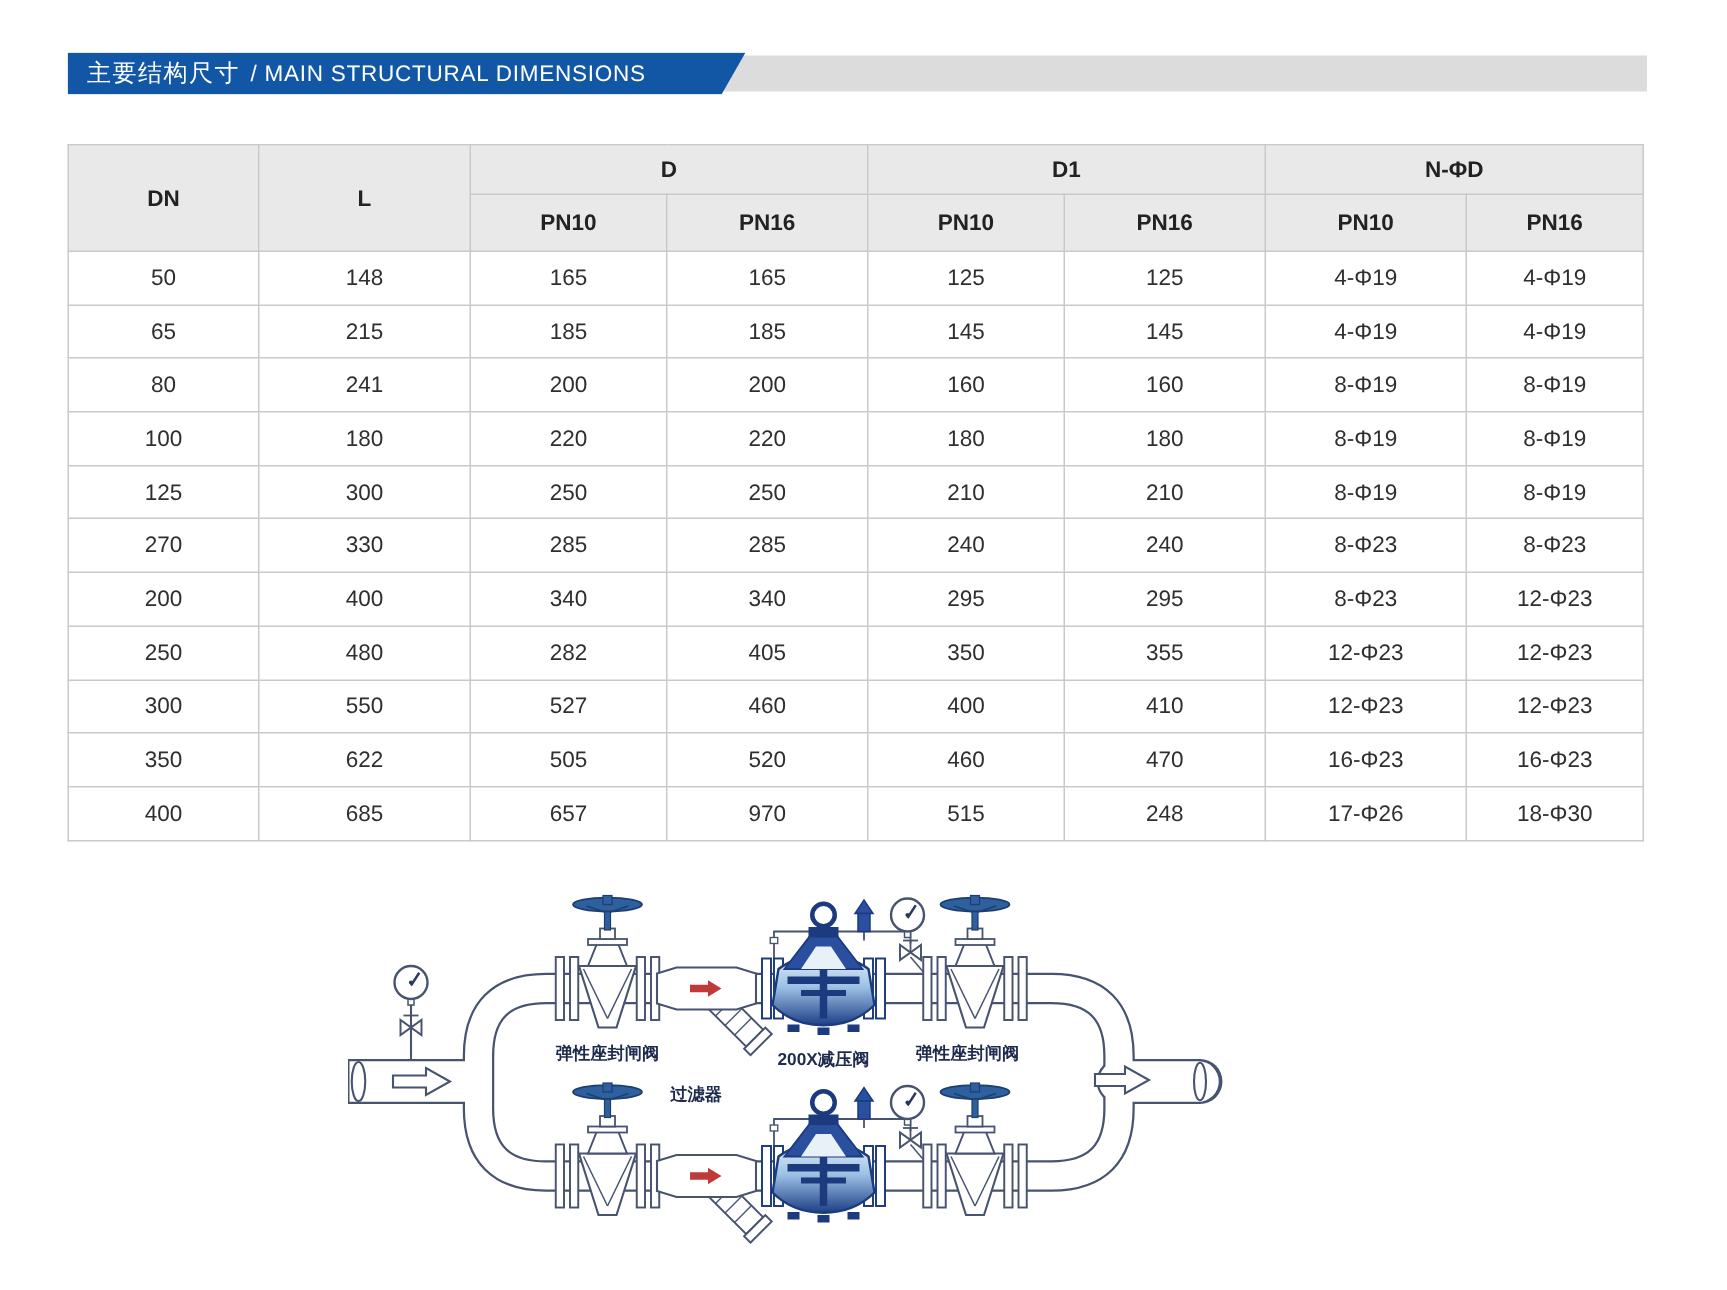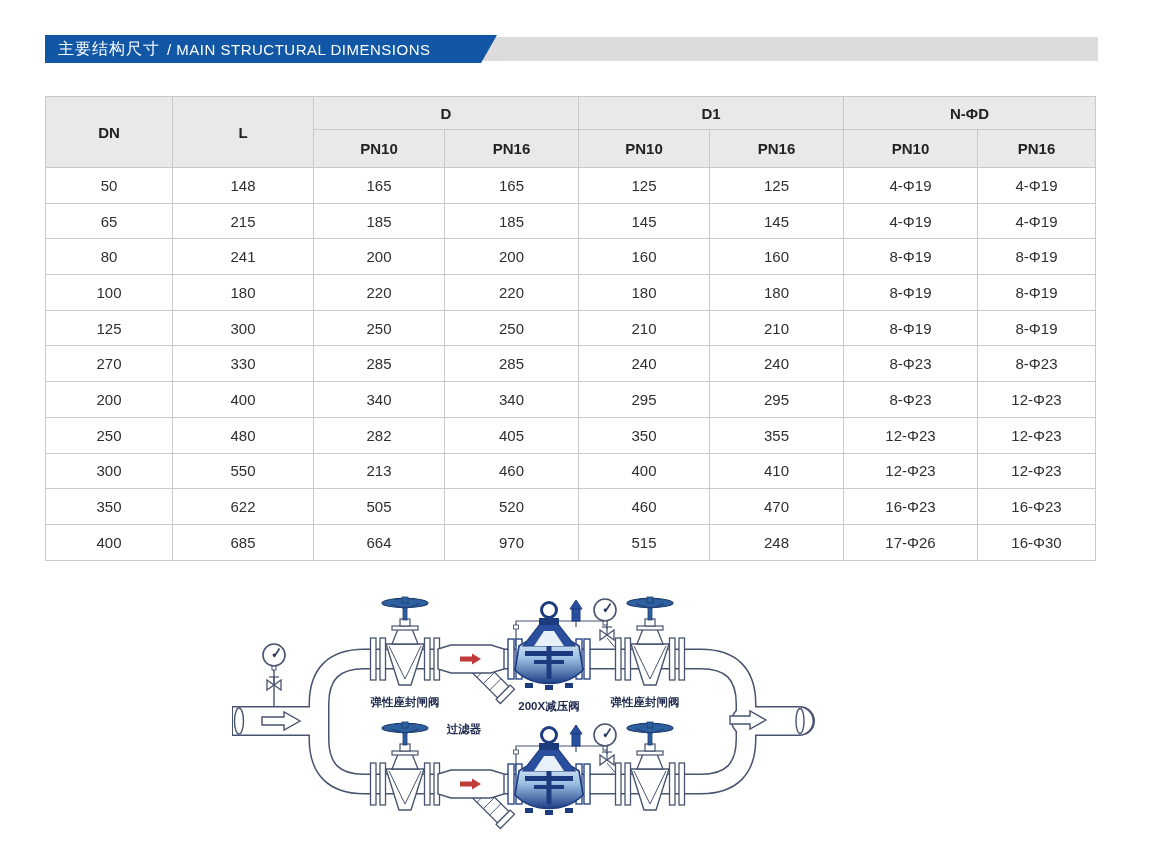--- a/index.html
+++ b/index.html
@@ -144,46 +144,46 @@
           <td>282</td>
           <td>405</td>
           <td>350</td>
           <td>355</td>
           <td>12-Φ23</td>
           <td>12-Φ23</td>
         </tr>
         <tr>
           <td>300</td>
           <td>550</td>
-          <td>213</td>
+          <td>527</td>
           <td>460</td>
           <td>400</td>
           <td>410</td>
           <td>12-Φ23</td>
           <td>12-Φ23</td>
         </tr>
         <tr>
           <td>350</td>
           <td>622</td>
           <td>505</td>
           <td>520</td>
           <td>460</td>
           <td>470</td>
           <td>16-Φ23</td>
           <td>16-Φ23</td>
         </tr>
         <tr>
           <td>400</td>
           <td>685</td>
-          <td>664</td>
+          <td>657</td>
           <td>970</td>
           <td>515</td>
           <td>248</td>
           <td>17-Φ26</td>
-          <td>16-Φ30</td>
+          <td>18-Φ30</td>
         </tr>
       </tbody>
   </table>
 
   <svg class="diagram" viewBox="0 0 600 284">
     <defs>
       <linearGradient id="rvGrad" x1="0" y1="0" x2="0" y2="1">
         <stop offset="0" stop-color="#e3eef8"></stop>
         <stop offset="0.45" stop-color="#9dc1e4"></stop>
         <stop offset="1" stop-color="#1d3f87"></stop>

